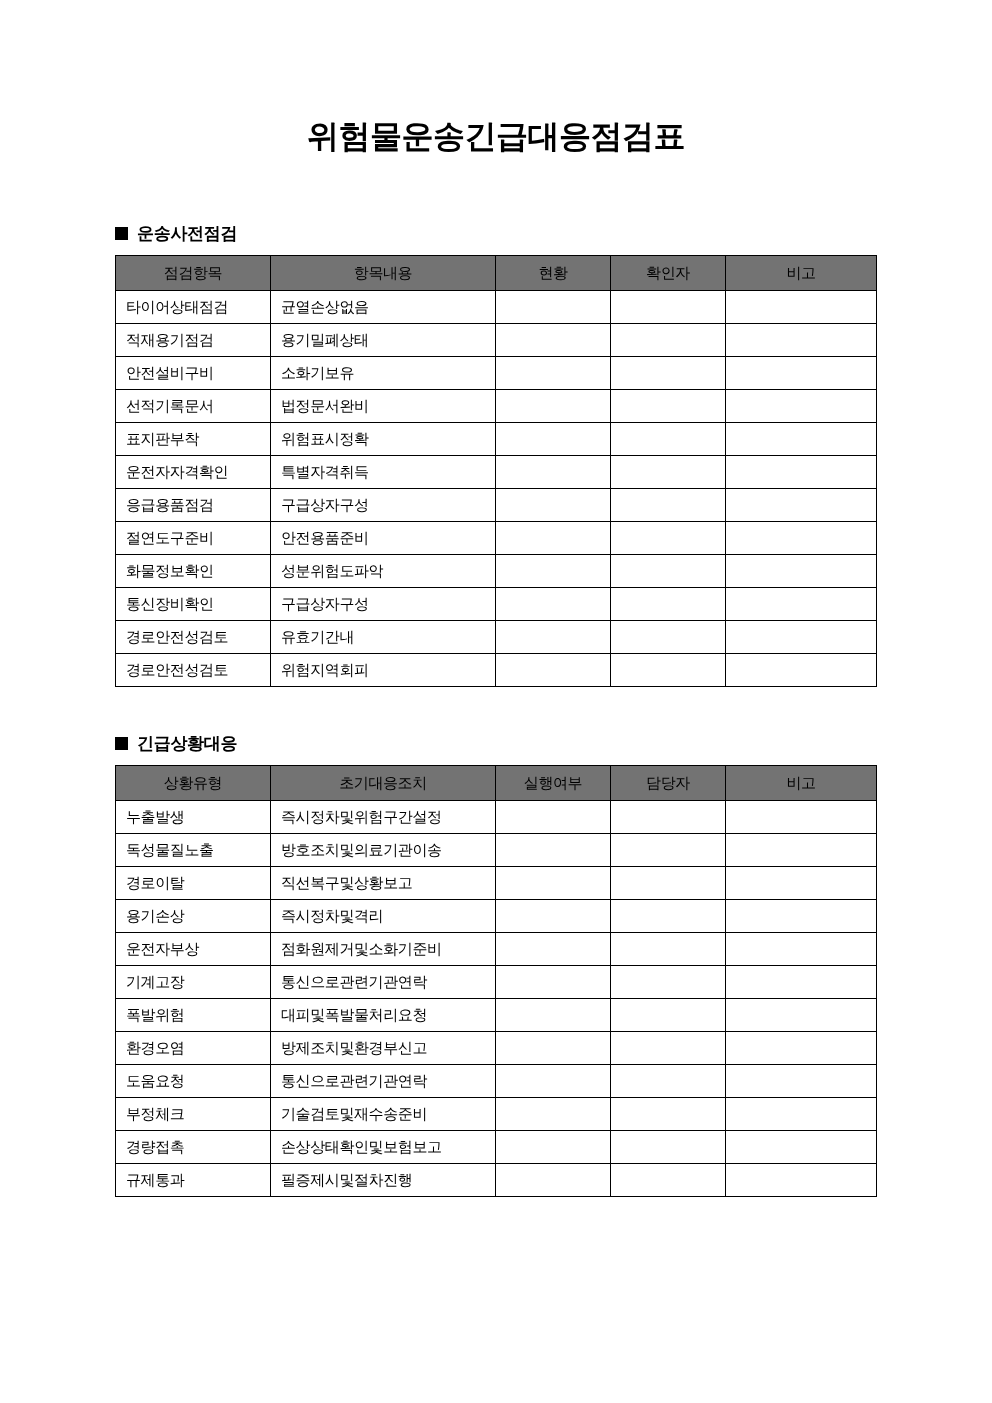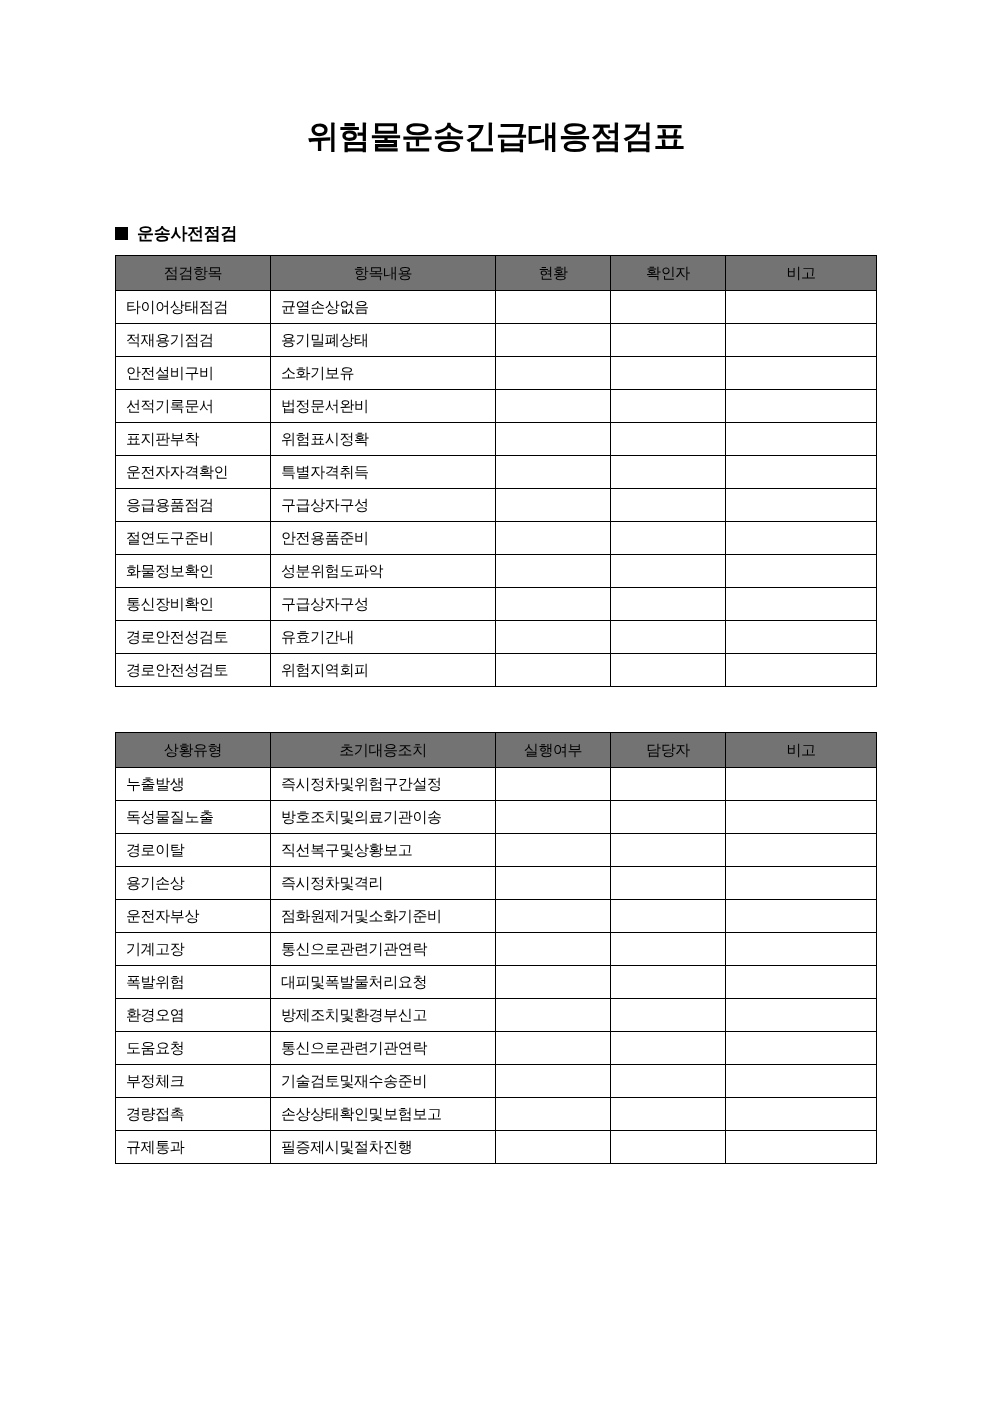--- a/index.html
+++ b/index.html
@@ -207,20 +207,24 @@
           <td>위험지역회피</td>
           <td class="blank"></td>
           <td class="blank"></td>
           <td class="blank"></td>
         </tr>
       </tbody>
     </table>
   </div>
 
   <div class="section" id="section-emg">
+    <div class="section-header">
+      <span class="marker"></span>
+      <span class="section-title">긴급상황대응</span>
+    </div>
     <table class="grid">
       <colgroup>
         <col class="c0">
           <col class="c1">
           <col class="c2">
           <col class="c3">
           <col class="c4">
       </colgroup>
       <thead>
         <tr>

